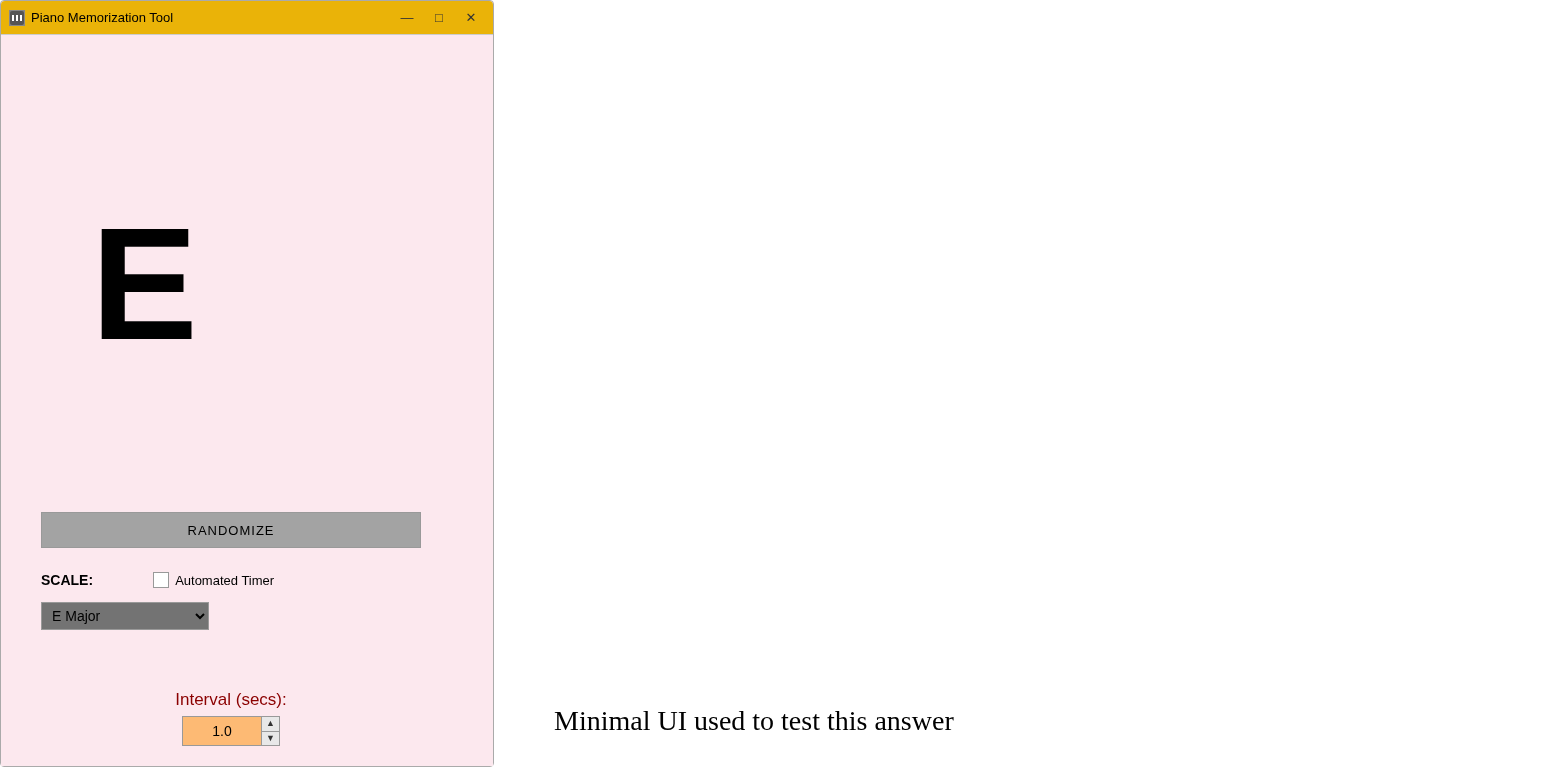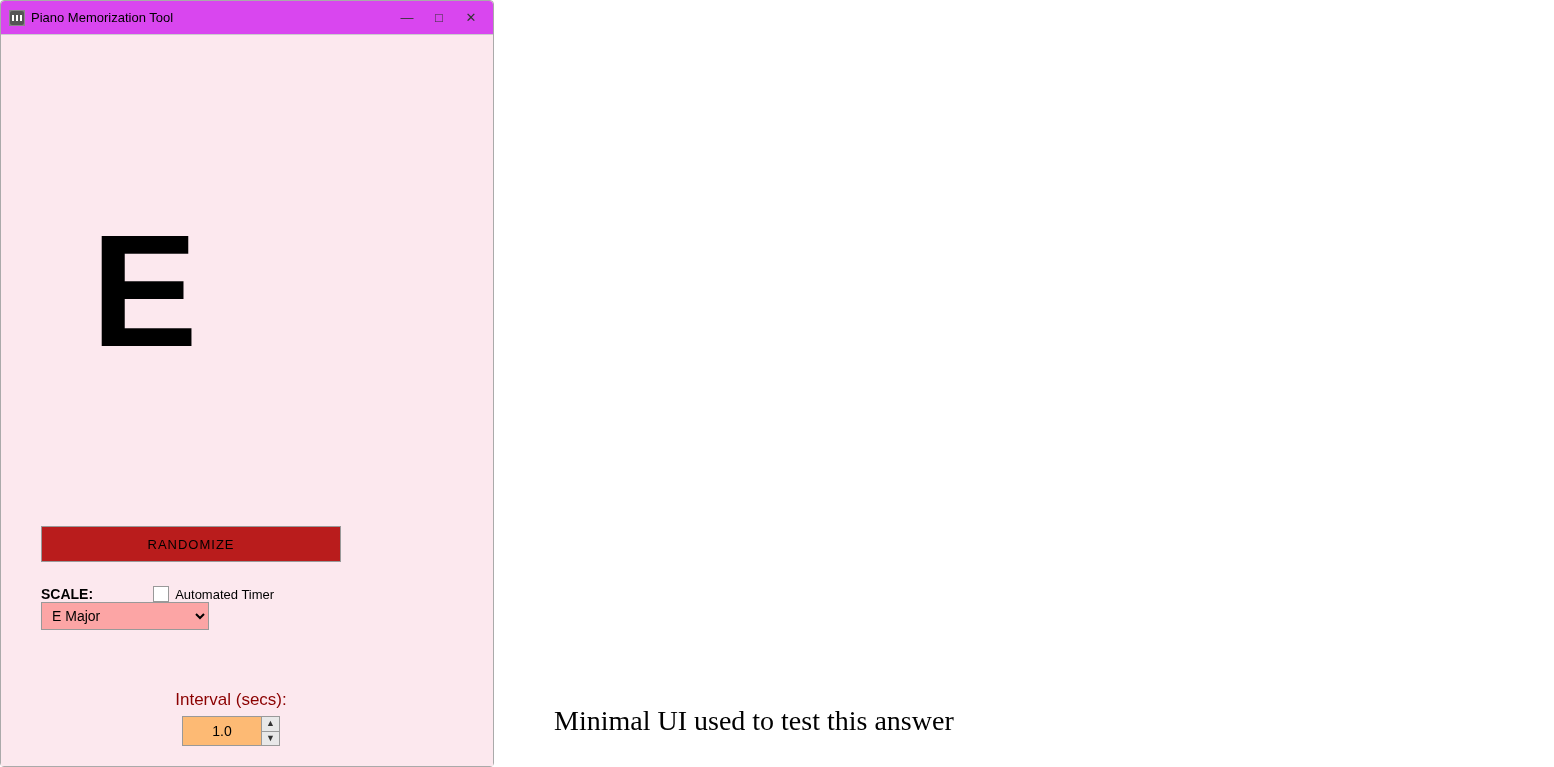--- a/index.html
+++ b/index.html
@@ -24,21 +24,21 @@
       border: 1px solid #aaa;
       border-radius: 4px;
       display: flex;
       flex-direction: column;
       background: #fce8ee;
       flex-shrink: 0;
     }
 
     
     .title-bar {
-      background: #d946ef;
+      background: #eab308;
       height: 34px;
       display: flex;
       align-items: center;
       padding: 0 8px;
       border-bottom: 1px solid #ccc;
       border-radius: 4px 4px 0 0;
       flex-shrink: 0;
     }
 
     .title-bar-icon {
@@ -97,39 +97,39 @@
     .letter-big {
       font-size: 160px;
       font-weight: 900;
       color: #000;
       line-height: 1;
       font-family: Arial, sans-serif;
     }
 
     
     .randomize-btn {
-      width: 300px;
+      width: 380px;
       height: 36px;
-      background: #b91c1c;
+      background: #a3a3a3;
       border: 1px solid #999;
       font-size: 13px;
       letter-spacing: 1px;
       cursor: pointer;
       color: #000;
       font-family: 'Segoe UI', Arial, sans-serif;
       text-align: center;
     }
 
     
     .controls {
       width: 100%;
       margin-top: 24px;
       display: flex;
       flex-direction: column;
-      gap: 0;
+      gap: 14px;
     }
 
     .controls-row {
       display: flex;
       align-items: center;
       gap: 60px;
     }
 
     .scale-label {
       font-size: 14px;
@@ -157,21 +157,21 @@
       font-size: 13px;
       color: #000;
     }
 
     
     .scale-select {
       width: 168px;
       height: 28px;
       font-size: 14px;
       border: 1px solid #999;
-      background: #fca5a5;
+      background: #737373;
       padding: 0 6px;
       cursor: pointer;
       appearance: auto;
       color: #000;
     }
 
     
     .interval-section {
       margin-top: 60px;
       display: flex;

